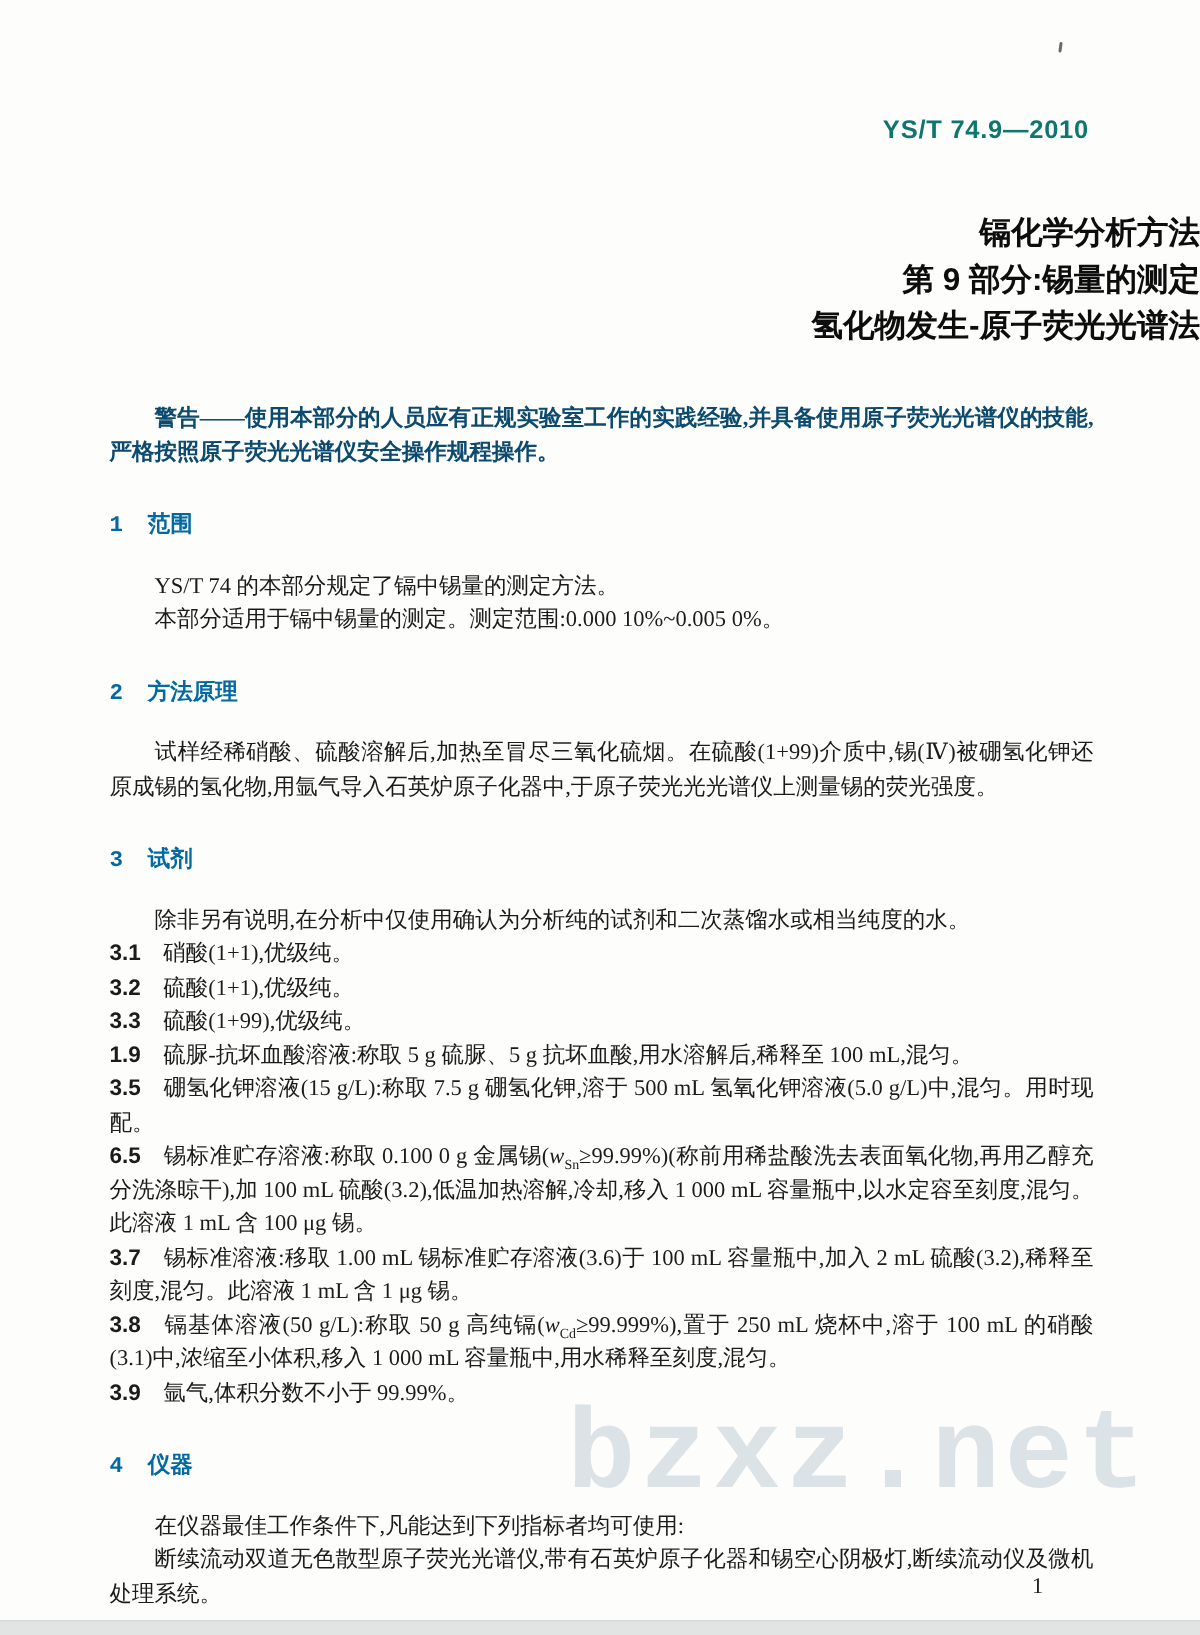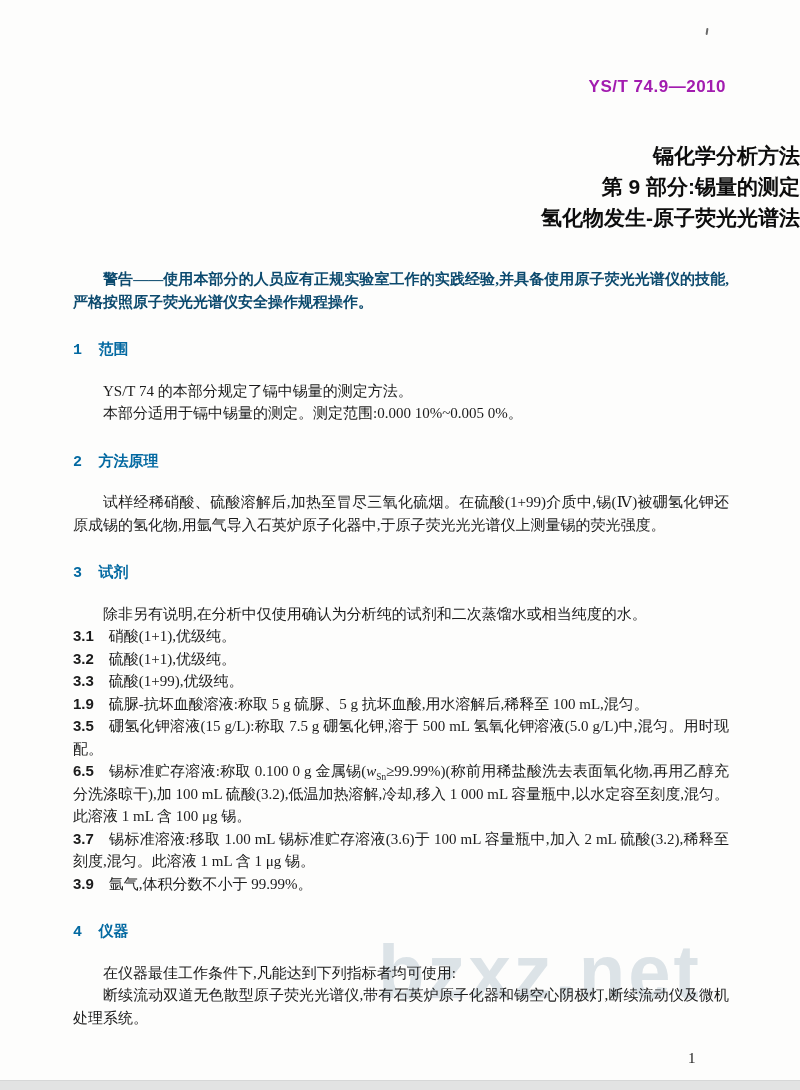--- a/index.html
+++ b/index.html
@@ -19,31 +19,31 @@
     position:absolute;left:0;bottom:0;width:800px;height:9px;
     background:#e2e3e3;border-top:1px solid #d6d7d7;
   }
   .speck{
     position:absolute;left:706px;top:28px;width:2px;height:7px;
     background:#6a6a6a;transform:rotate(8deg);border-radius:1px;
   }
   .doc-number{
     position:absolute;top:77px;right:74px;
     font-family:"Liberation Sans","DejaVu Sans",sans-serif;
-    font-weight:bold;font-size:17px;letter-spacing:0.5px;color:#a21caf;
+    font-weight:bold;font-size:17px;letter-spacing:0.5px;color:#0f766e;
   }
   .title-block{
     position:absolute;top:140px;left:0;width:800px;
     text-align:right;
     font-family:"Liberation Sans","DejaVu Sans",sans-serif;
     font-weight:bold;font-size:21px;line-height:31px;color:#0d0d0d;
   }
   .watermark{
     position:absolute;left:378px;top:928px;
-    font-family:Liberation Sans, sans-serif;
+    font-family:Liberation Mono, monospace;
     font-weight:bold;font-size:76px;letter-spacing:3px;
     color:rgba(176,192,204,0.42);
     z-index:0;white-space:nowrap;
   }
   .content{
     position:absolute;left:73px;top:268px;width:656px;
     font-size:15px;line-height:22.5px;
     text-align:justify;z-index:1;
   }
   .content p{margin:0;}
@@ -108,20 +108,21 @@
       <span class="sec-num">3</span><span class="sec-title">试剂</span>
     </p>
   <p class="para"><span>除非另有说明,在分析中仅使用确认为分析纯的试剂和二次蒸馏水或相当纯度的水。</span></p>
           <p class="reagent-item"><span class="item-num">3.1</span><span>硝酸(1+1),优级纯。</span></p>
           <p class="reagent-item"><span class="item-num">3.2</span><span>硫酸(1+1),优级纯。</span></p>
           <p class="reagent-item"><span class="item-num">3.3</span><span>硫酸(1+99),优级纯。</span></p>
           <p class="reagent-item"><span class="item-num">1.9</span><span>硫脲-抗坏血酸溶液:称取 5 g 硫脲、5 g 抗坏血酸,用水溶解后,稀释至 100 mL,混匀。</span></p>
           <p class="reagent-item"><span class="item-num">3.5</span><span>硼氢化钾溶液(15 g/L):称取 7.5 g 硼氢化钾,溶于 500 mL 氢氧化钾溶液(5.0 g/L)中,混匀。用时现配。</span></p>
           <p class="reagent-item"><span class="item-num">6.5</span><span>锡标准贮存溶液:称取 0.100 0 g 金属锡(</span><span style="font-style: italic;">w</span><sub>Sn</sub><span>≥99.99%)(称前用稀盐酸洗去表面氧化物,再用乙醇充分洗涤晾干),加 100 mL 硫酸(3.2),低温加热溶解,冷却,移入 1 000 mL 容量瓶中,以水定容至刻度,混匀。此溶液 1 mL 含 100 μg 锡。</span></p>
           <p class="reagent-item"><span class="item-num">3.7</span><span>锡标准溶液:移取 1.00 mL 锡标准贮存溶液(3.6)于 100 mL 容量瓶中,加入 2 mL 硫酸(3.2),稀释至刻度,混匀。此溶液 1 mL 含 1 μg 锡。</span></p>
+          <p class="reagent-item"><span class="item-num">3.8</span><span>镉基体溶液(50 g/L):称取 50 g 高纯镉(</span><span style="font-style: italic;">w</span><sub>Cd</sub><span>≥99.999%),置于 250 mL 烧杯中,溶于 100 mL 的硝酸(3.1)中,浓缩至小体积,移入 1 000 mL 容量瓶中,用水稀释至刻度,混匀。</span></p>
           <p class="reagent-item"><span class="item-num">3.9</span><span>氩气,体积分数不小于 99.99%。</span></p>
         </section>
 
   <section>
     <p class="section-heading">
       <span class="sec-num">4</span><span class="sec-title">仪器</span>
     </p>
   <p class="para"><span>在仪器最佳工作条件下,凡能达到下列指标者均可使用:</span></p>
           <p class="para"><span>断续流动双道无色散型原子荧光光谱仪,带有石英炉原子化器和锡空心阴极灯,断续流动仪及微机处理系统。</span></p>
         </section>

